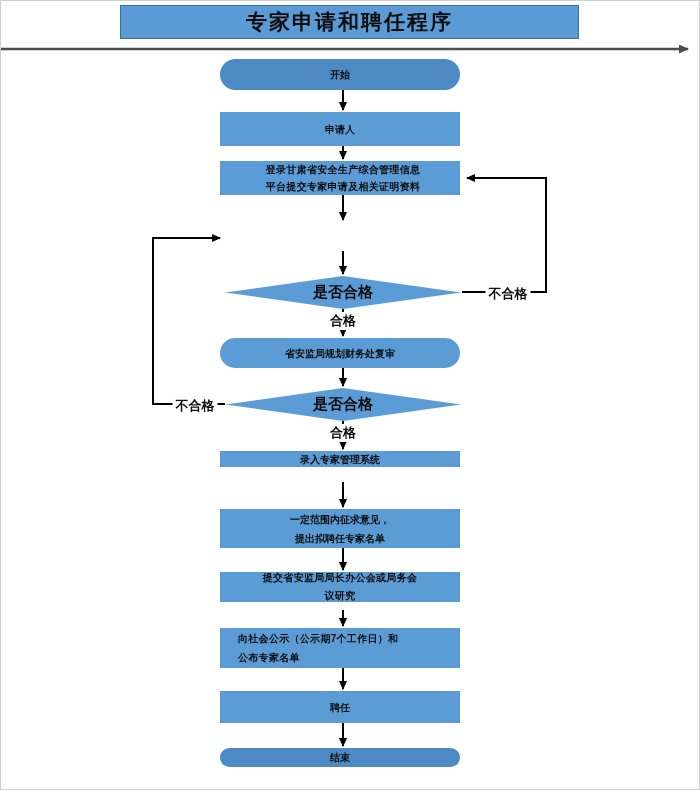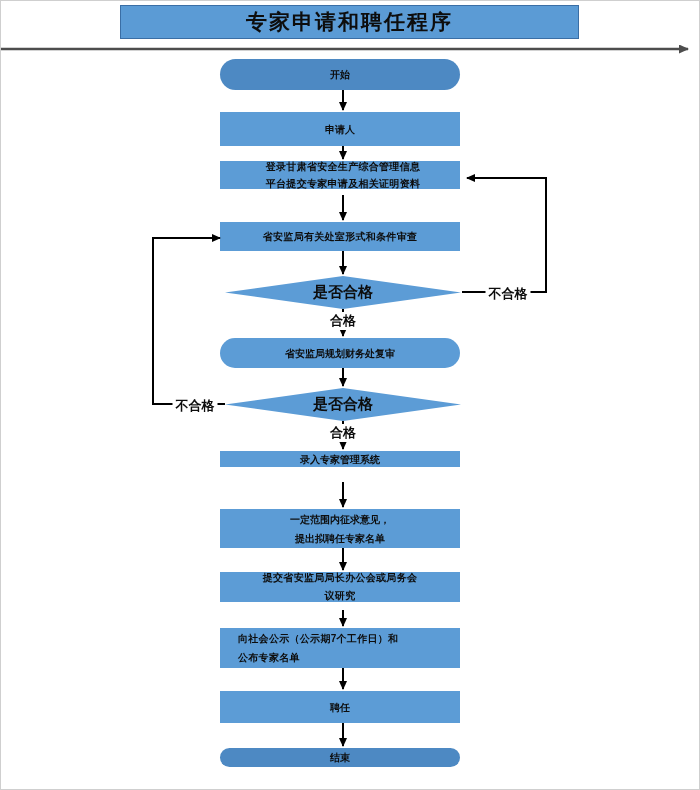--- a/index.html
+++ b/index.html
@@ -68,23 +68,22 @@
     <line x1="342" y1="667" x2="342" y2="688" stroke="#000" stroke-width="2" marker-end="url(#mArrow)"></line>
     <line x1="342" y1="722" x2="342" y2="745" stroke="#000" stroke-width="2" marker-end="url(#mArrow)"></line>
 
     <polyline points="461,291 545,291 545,177 466,177" fill="none" stroke="#000" stroke-width="2" marker-end="url(#mArrow)"></polyline>
 
     <polyline points="224,403 152,403 152,237 219,237" fill="none" stroke="#000" stroke-width="2" marker-end="url(#mArrow)"></polyline>
   </svg>
 
   <div class="node stadium" style="top:58px;height:31px;">开始</div>
   <div class="node" style="top:111px;height:34px;">申请人</div>
-  <div class="node tight" style="top:160px;height:28px;padding-left:6px;">登录甘肃省安全生产综合管理信息
+  <div class="node tight" style="top:160px;height:34px;padding-left:6px;">登录甘肃省安全生产综合管理信息
 平台提交专家申请及相关证明资料</div>
-  <div class="node tight" style="top:221px;height:29px;">省安监局有关处室形式和条件审查</div>
 
   <div class="diamond" style="top:275px;">是否合格</div>
 
   <div class="node" style="top:337px;height:30px;border-radius:15px;">省安监局规划财务处复审</div>
 
   <div class="diamond" style="top:387px;">是否合格</div>
 
   <div class="node" style="top:450px;height:16px;">录入专家管理系统</div>
   <div class="node" style="top:508px;height:39px;line-height:19px;">一定范围内征求意见，
 提出拟聘任专家名单</div>

